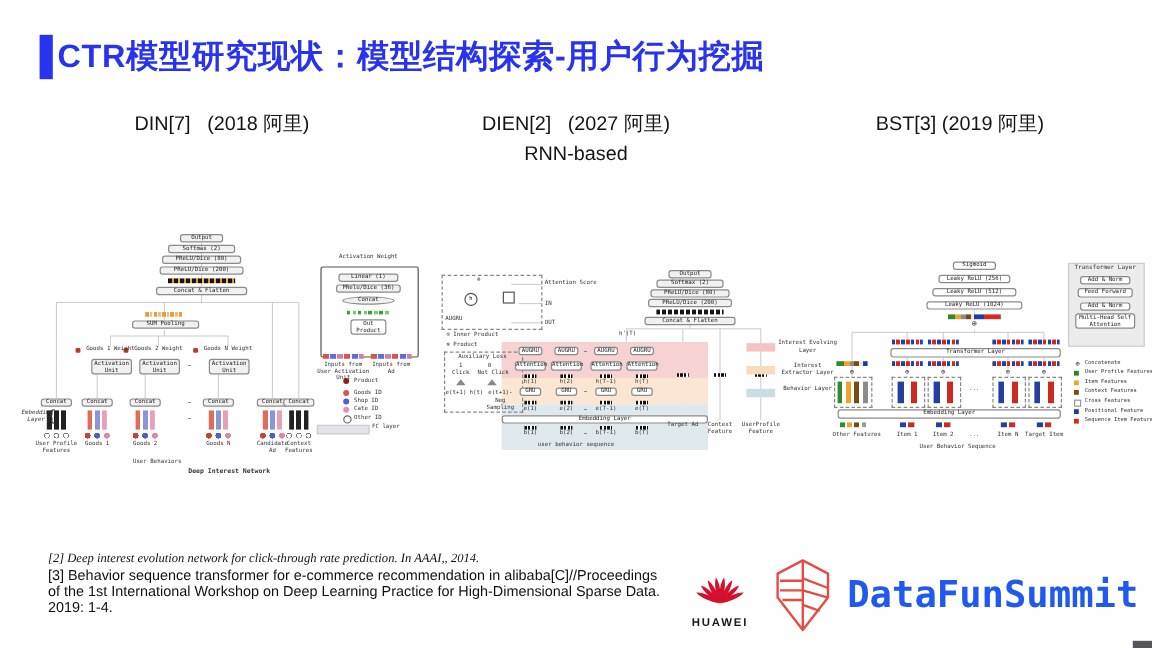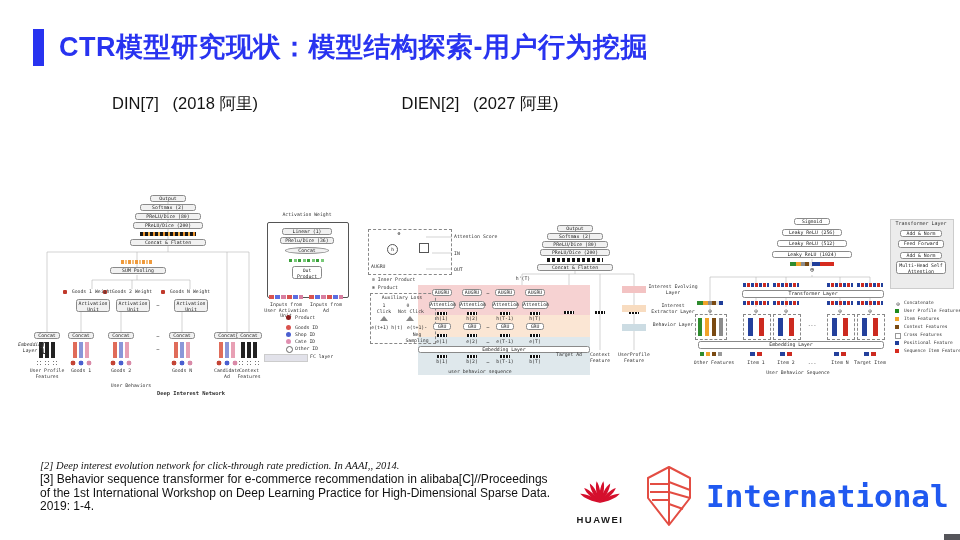--- a/index.html
+++ b/index.html
@@ -1,20 +1,20 @@
 <!DOCTYPE html>
 <html><head>
 <meta charset="utf-8">
 <style>
   html,body{margin:0;padding:0;background:#fff}
   #page{position:relative;width:960px;height:540px;background:#fff;overflow:hidden;font-family:"Liberation Sans",sans-serif}
   .abs{position:absolute}
   
   .tbar{position:absolute;left:33px;top:29px;width:11px;height:37px;background:#2833F0}
-  .title{position:absolute;left:59px;top:27px;font:bold 27px/40px "Liberation Sans",sans-serif;color:#2833F0;letter-spacing:.5px;white-space:pre}
+  .title{position:absolute;left:48px;top:27px;font:bold 27px/40px "Liberation Sans",sans-serif;color:#2833F0;letter-spacing:.5px;white-space:pre}
   .hdr{position:absolute;font:16.5px/20px "Liberation Sans",sans-serif;color:#141414;text-align:center;white-space:pre}
   
   .dg{position:absolute}
   .wires{position:absolute;left:0;top:0}
   .b{position:absolute;box-sizing:border-box;border:.6px solid #8a8a8a;background:#f1f1f1;border-radius:2.5px;font:4.8px/6.6px "DejaVu Sans Mono",monospace;color:#222;text-align:center;height:7px;white-space:nowrap}
   .b2{height:13px;line-height:5.8px;white-space:normal;padding-top:1px}
   .w{background:#fff}
   .l{position:absolute;font:4.8px/5.6px "DejaVu Sans Mono",monospace;color:#333;text-align:center;white-space:pre}
   .l2{white-space:normal}
   .tl{text-align:left}
@@ -65,20 +65,22 @@
 </head>
 <body>
 
 <div id="page">
 
   <div class="tbar"></div>
   <div class="title">CTR模型研究现状：模型结构探索-用户行为挖掘</div>
 
   <div class="hdr" style="left:85px;top:93px;width:200px">DIN[7]   (2018 阿里)</div>
   <div class="hdr" style="left:380px;top:93px;width:200px">DIEN[2]   (2027 阿里)</div>
+  <div class="hdr" style="left:380px;top:118px;width:200px">RNN-based</div>
+  <div class="hdr" style="left:690px;top:93px;width:220px">BST[3] (2019 阿里)</div>
 
   <div class="dg" id="din" style="left:18px;top:195px;width:330px;height:205px">
     <svg class="wires" width="330" height="205" viewBox="0 0 330 205">
       <path d="M150 7 V44 M150 51 V57 M29 57 H231 M29 57 V137 M209 57 V137 M231 57 V137 M119 57 V65 M119 69 V72 M119 80 V85 M74 85 H172 M74 85 V94 M114 85 V94 M172 85 V94 M63 137 V117 M103 137 V117 M164 137 V117" stroke="#b5b5b5" stroke-width="0.6" fill="none"></path>
     </svg>
     <div class="b" style="left:132px;top:0;width:36px">Output</div>
     <div class="b" style="left:122px;top:9px;width:56px">Softmax (2)</div>
     <div class="b" style="left:117px;top:18px;width:66px">PReLU/Dice (80)</div>
     <div class="b" style="left:115px;top:27px;width:70px">PReLU/Dice (200)</div>
     <div class="strip strip-bo" style="left:122px;top:37px;width:56px"></div>
@@ -361,16 +363,16 @@
   <div class="hw-text" style="left:571px;top:514px;width:58px">HUAWEI</div>
 
   <svg class="abs" style="left:638px;top:464px" width="62" height="64" viewBox="0 0 60 64">
     <g fill="none" stroke="#E34D43" stroke-width="2" stroke-linejoin="round">
       <path d="M30 3 L51 14 V34 L30 61 L9 34 V14 Z"></path>
       <path d="M30 3 V61"></path>
       <path d="M11 20 H30 M11 28 H30 M13 36 H30"></path>
       <path d="M30 18 L51 26 M30 28 L51 34 M30 40 L44 45"></path>
     </g>
   </svg>
-  <div class="summit" style="left:706px;top:477px">International</div>
+  <div class="summit" style="left:706px;top:477px">DataFunSummit</div>
 
   <div class="corner"></div>
 </div>
 
 </body></html>

